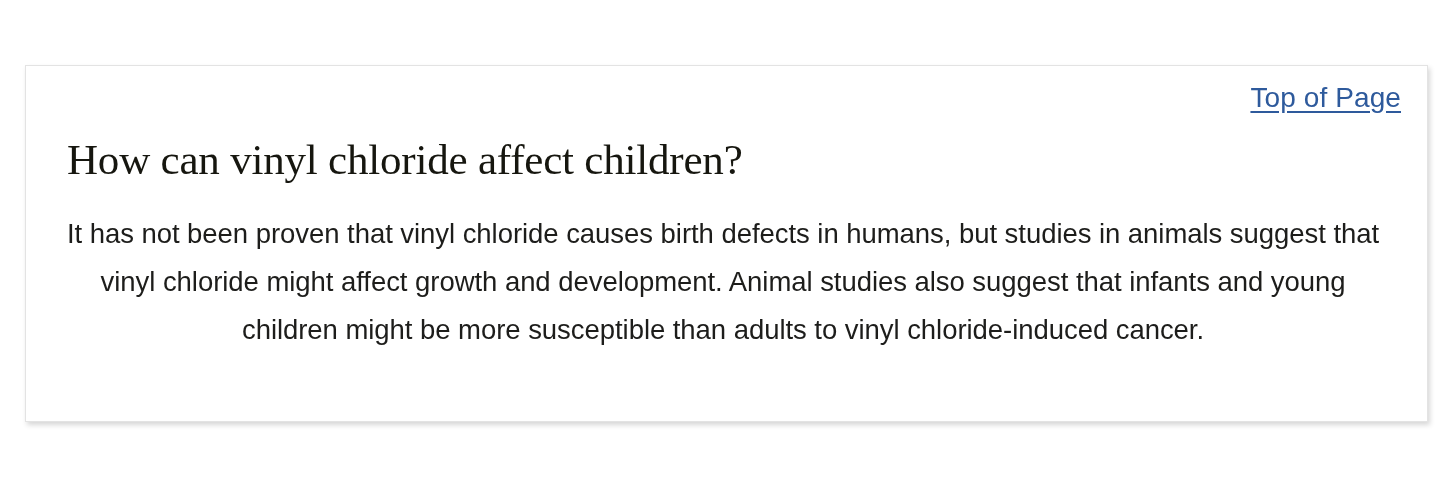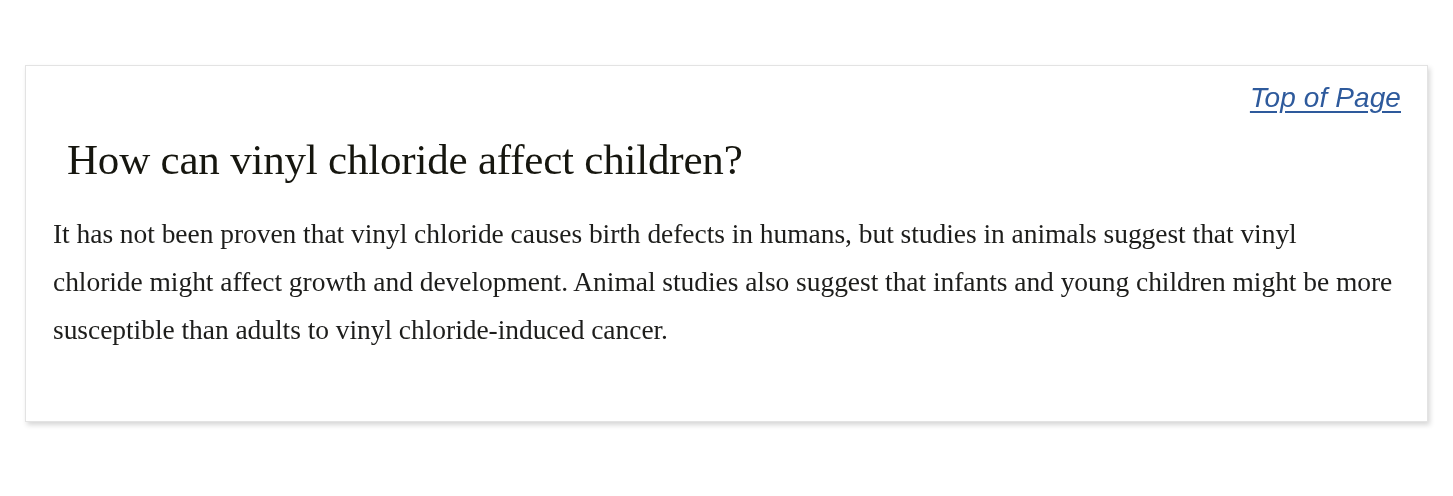--- a/index.html
+++ b/index.html
@@ -38,21 +38,20 @@
     position: relative;
     height: 100%;
     padding: 10px 26px 0 26px;
     box-sizing: border-box;
   }
 
   .toplink-row {
     text-align: right;
     height: 44px;
     line-height: 44px;
-    font-style: italic;
   }
 
   .toplink {
     font-family: "Liberation Sans", sans-serif;
     font-size: 28px;
     color: #2e5a9c;
     text-decoration: underline;
     text-underline-offset: 4px;
     cursor: pointer;
     letter-spacing: 0.1px;
@@ -66,27 +65,28 @@
     font-weight: 400;
     line-height: 52px;
     color: #16160f;
     letter-spacing: -0.2px;
     white-space: nowrap;
   }
 
   .body-copy {
     margin: 24px 0 0 0;
     padding: 0 0 0 1px;
-    font-family: Liberation Serif, serif;
+    font-family: Liberation Sans, sans-serif;
     font-size: 27.5px;
     font-weight: 400;
     line-height: 48px;
     color: #1d1d1b;
     max-width: 1340px;
     letter-spacing: -0.05px;
+    text-align: center;
   }
 </style>
 </head>
 <body>
 
 <div class="page">
 
   <div class="card">
     <div class="card-inner">
 

